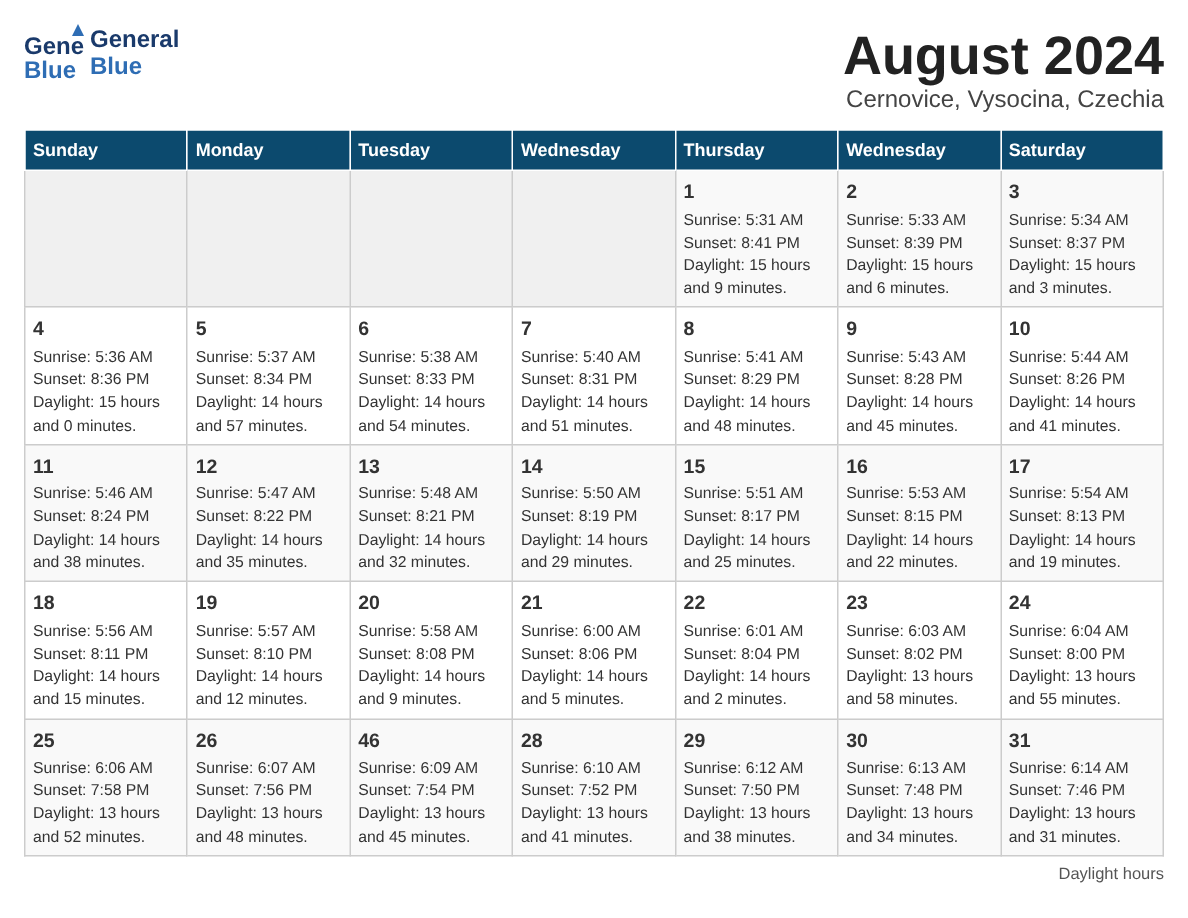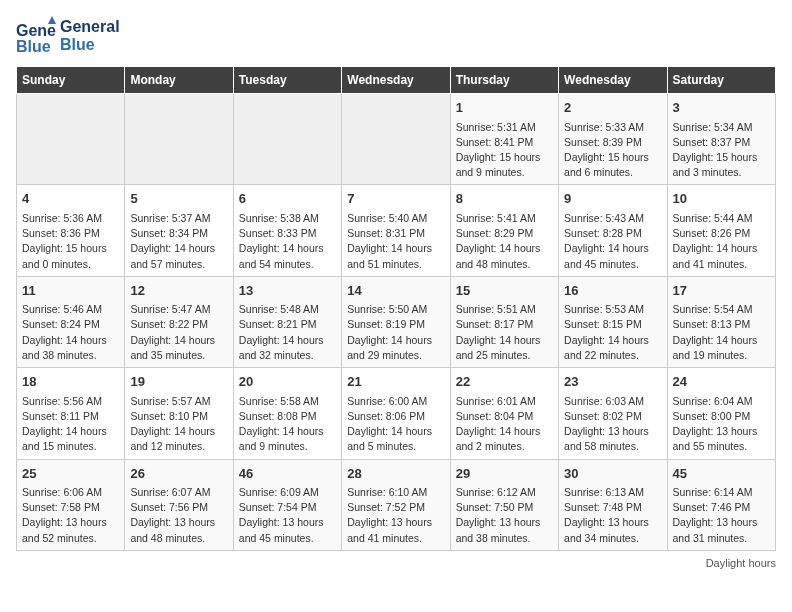--- a/index.html
+++ b/index.html
@@ -39,21 +39,21 @@
     .subtitle {
       font-size: 16px;
       color: #444;
     }
     table {
       width: 100%;
       border-collapse: collapse;
       font-size: 11px;
     }
     thead tr th {
-      background-color: #404040;
+      background-color: #0c4a6e;
       color: #fff;
       text-align: left;
       padding: 6px 5px;
       font-size: 12px;
       font-weight: bold;
       border: 1px solid #fff;
     }
     tbody tr td {
       border: 1px solid #ccc;
       vertical-align: top;
@@ -96,20 +96,24 @@
     <svg class="logo-icon" viewBox="0 0 40 40">
       <text x="0" y="20" font-size="16" font-weight="bold" fill="#1a3a6b">General</text>
       <text x="0" y="36" font-size="16" font-weight="bold" fill="#2e6db4">Blue</text>
       <polygon points="32,8 40,8 36,0" fill="#2e6db4"></polygon>
     </svg>
     <div>
       <div style="font-size:16px;color:#1a3a6b;font-weight:bold;line-height:1.1;">General</div>
       <div style="font-size:16px;color:#2e6db4;font-weight:bold;line-height:1.1;">Blue</div>
     </div>
   </div>
+  <div class="title-area">
+    <div class="month-title">August 2024</div>
+    <div class="subtitle">Cernovice, Vysocina, Czechia</div>
+  </div>
 </div>
 
 <table>
   <thead>
     <tr id="days-header">
     <th>Sunday</th>
         <th>Monday</th>
         <th>Tuesday</th>
         <th>Wednesday</th>
         <th>Thursday</th>
@@ -245,20 +249,20 @@
         </td>
         <td>
           <span class="day-number">29</span>
           <div class="day-info">Sunrise: 6:12 AM<br>Sunset: 7:50 PM<br>Daylight: 13 hours<br>and 38 minutes.</div>
         </td>
         <td>
           <span class="day-number">30</span>
           <div class="day-info">Sunrise: 6:13 AM<br>Sunset: 7:48 PM<br>Daylight: 13 hours<br>and 34 minutes.</div>
         </td>
         <td>
-          <span class="day-number">45</span>
+          <span class="day-number">31</span>
           <div class="day-info">Sunrise: 6:14 AM<br>Sunset: 7:46 PM<br>Daylight: 13 hours<br>and 31 minutes.</div>
         </td>
       </tr>
     </tbody>
 </table>
 
 <div class="footer-note">Daylight hours</div>
 
 </body></html>

